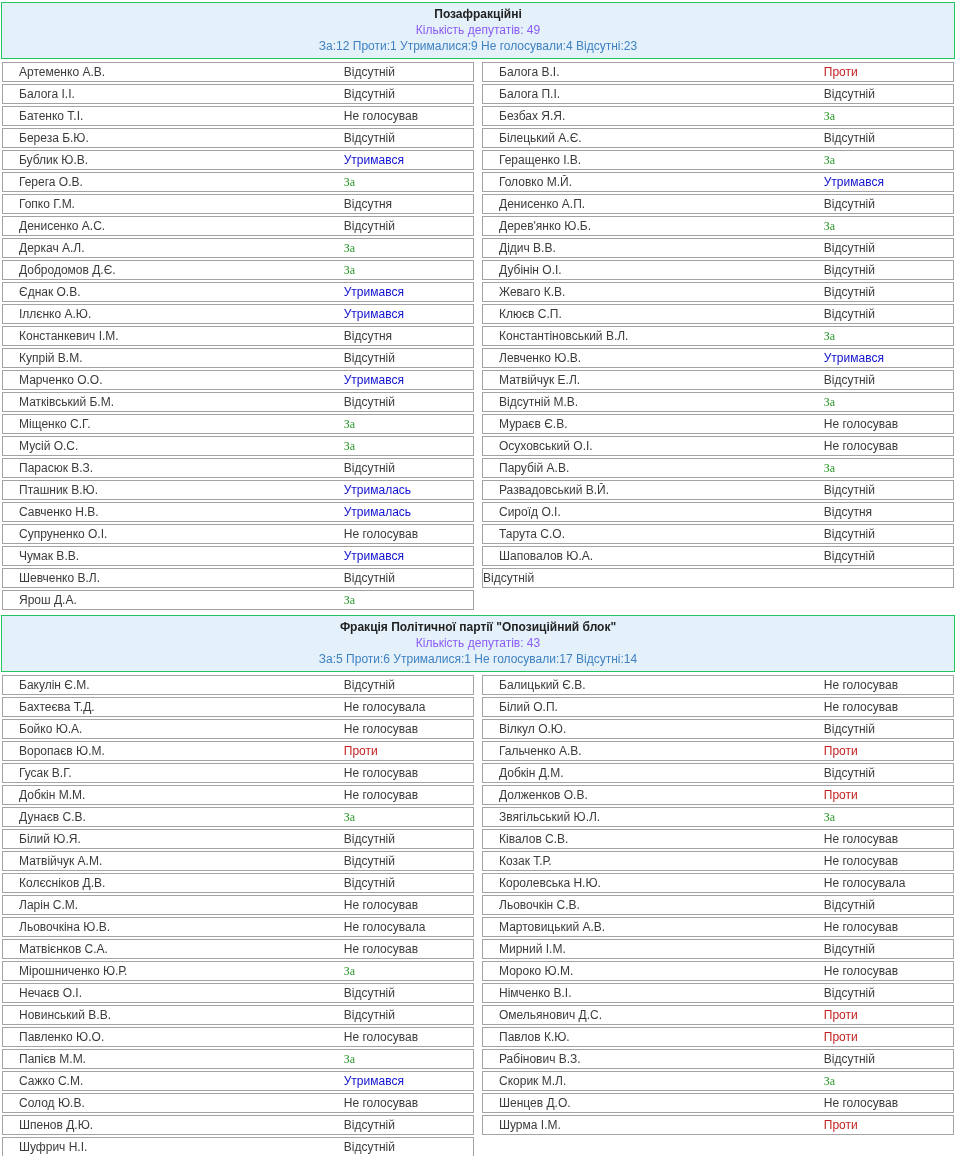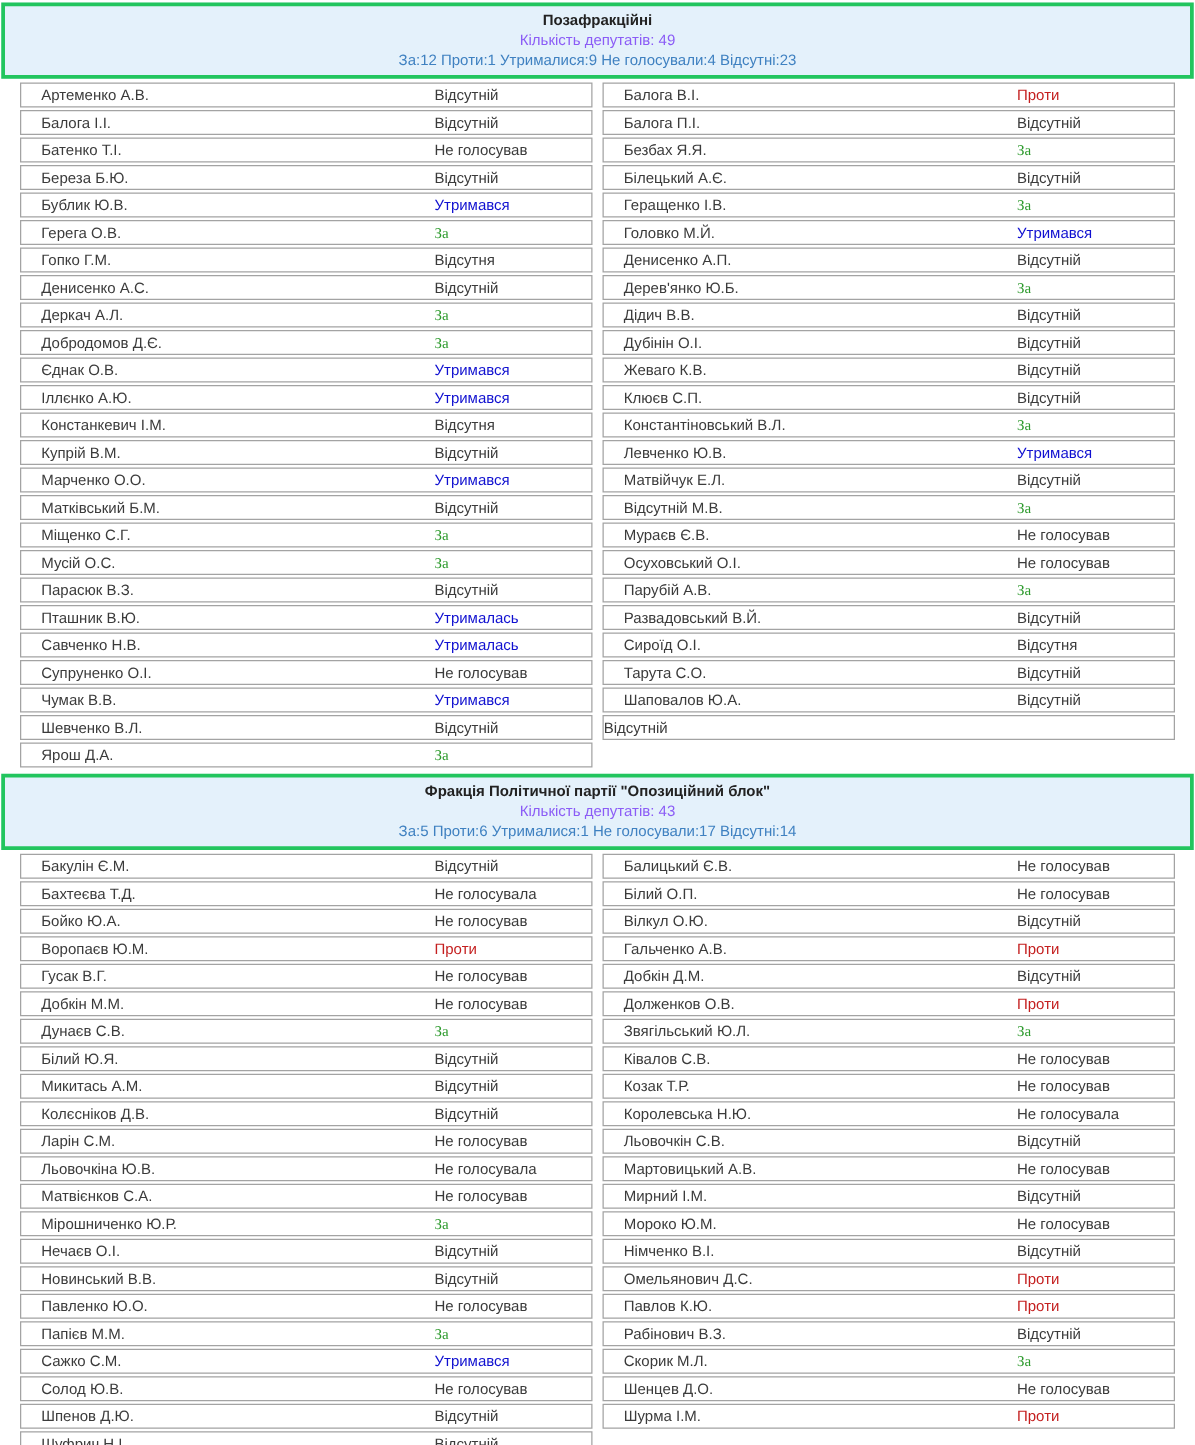--- a/index.html
+++ b/index.html
@@ -11,34 +11,34 @@
   body {
     font-family: "Liberation Sans", "DejaVu Sans", sans-serif;
     font-size: 12px;
     color: var(--plain, #3b3b3b);
   }
   .section { margin-top: 2px; }
   .section + .section { margin-top: 3px; }
 
   .section-header {
     margin: 0 1px 3px 1px;
-    border: 3px solid #22c55e;
+    border: 1px solid #22c55e;
     background: var(--header-bg, #e4f1fb);
     text-align: center;
     padding: 3px 0 4px 0;
   }
   .section-header .hline { line-height: 16px; }
   .section-header .title { font-weight: bold; color: #222; }
   .section-header .count { color: #8b5cf6; }
   .section-header .summary { color: var(--summary, #3f81c1); cursor: pointer; }
 
   .cols {
     display: flex;
     gap: 8px;
-    padding: 0 16px;
+    padding: 0 2px;
     align-items: flex-start;
   }
   .col { flex: 1 1 0; min-width: 0; }
 
   .row {
     border: 1px solid #a3a3a3;
     height: 18px;
     margin-bottom: 2px;
     display: flex;
     align-items: center;
@@ -304,21 +304,21 @@
         </div>
         <div class="row">
           <span class="name">Дунаєв С.В.</span>
           <span class="status st-for">За</span>
         </div>
         <div class="row">
           <span class="name">Білий Ю.Я.</span>
           <span class="status st-none">Відсутній</span>
         </div>
         <div class="row">
-          <span class="name">Микитась А.М.</span>
+          <span class="name">Матвійчук А.М.</span>
           <span class="status st-none">Відсутній</span>
         </div>
         <div class="row">
           <span class="name">Колєсніков Д.В.</span>
           <span class="status st-none">Відсутній</span>
         </div>
         <div class="row">
           <span class="name">Ларін С.М.</span>
           <span class="status st-none">Не голосував</span>
         </div>

